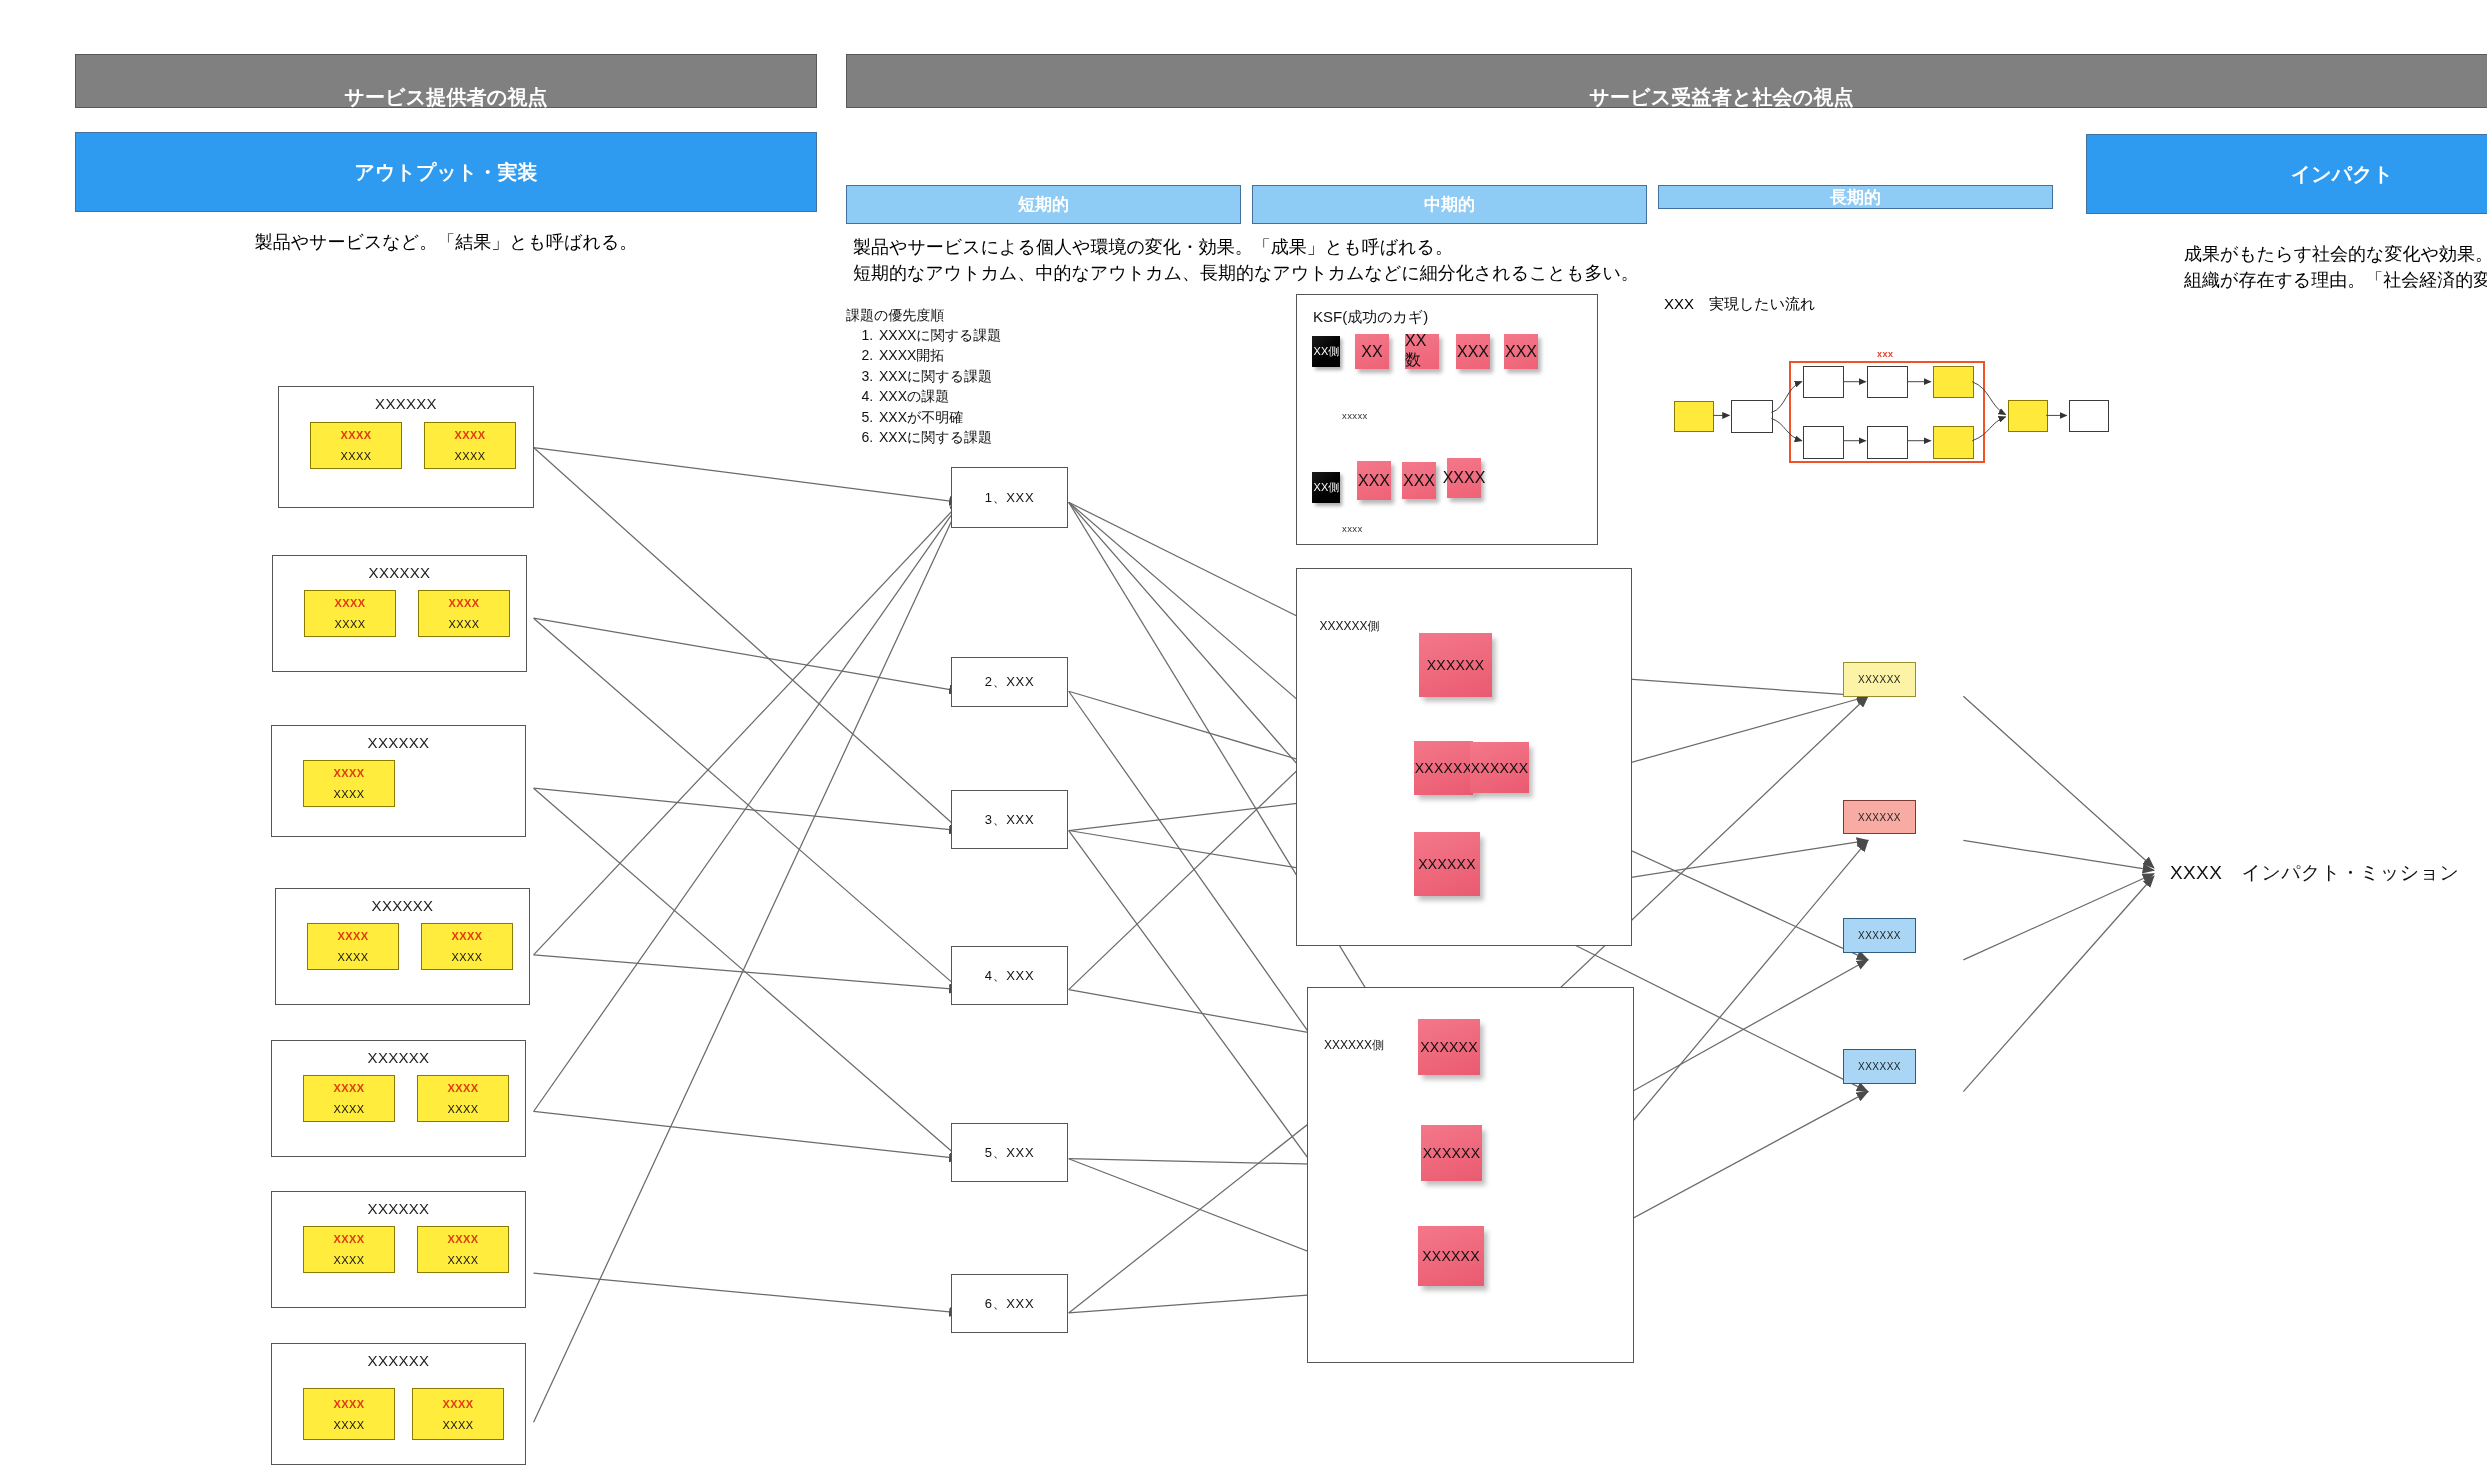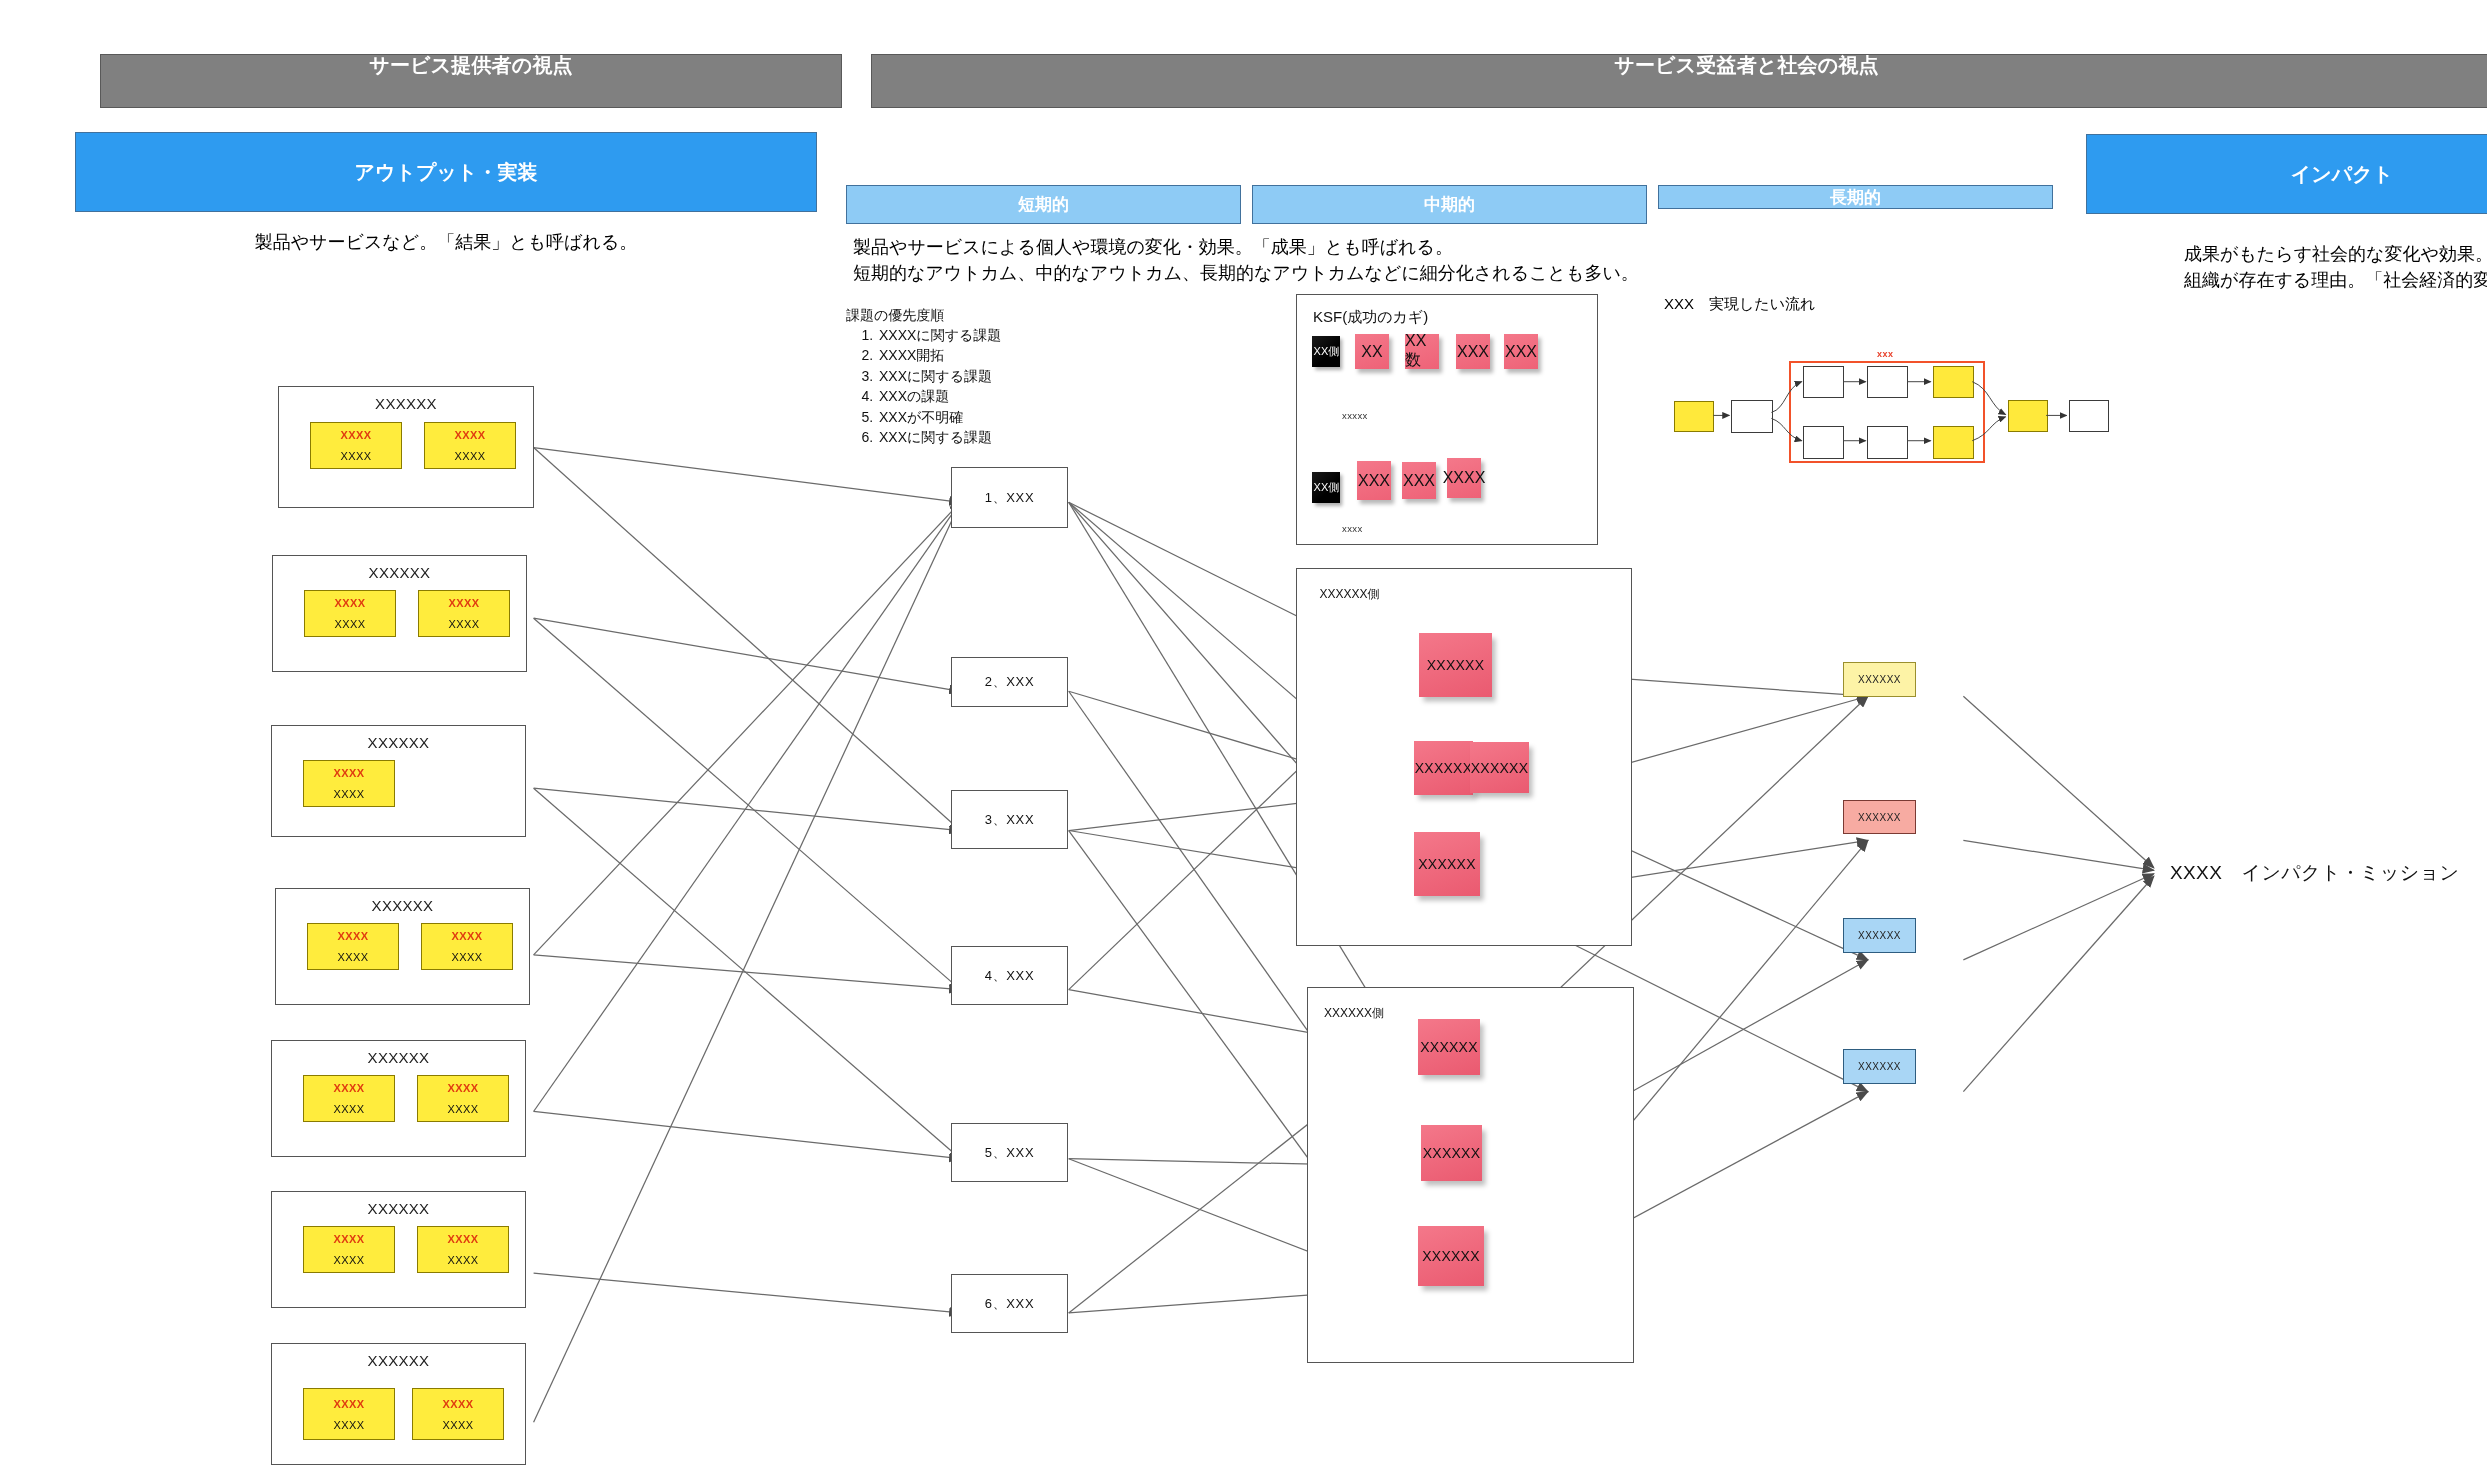--- a/index.html
+++ b/index.html
@@ -3,22 +3,22 @@
 <meta charset="utf-8">
 <style>
   html,body{margin:0;padding:0;background:#ffffff;}
   body{font-family:"Liberation Sans","DejaVu Sans",sans-serif;color:#000;}
   #canvas{position:relative;width:2674px;height:1480px;background:#fff;overflow:hidden;}
   .abs{position:absolute;box-sizing:border-box;}
 
   
   .band{
     background:#808080;border:1px solid #595959;color:#fff;
-    display:flex;align-items:flex-start;justify-content:center;
-    font-weight:bold;letter-spacing:.02em;margin-left:25px;
+    display:flex;align-items:flex-end;justify-content:center;
+    font-weight:bold;letter-spacing:.02em;
   }
   .band-label{font-size:20px;line-height:1;}
 
   .bar-blue{
     background:#2e9bf0;border:1px solid #41719c;color:#fff;
     display:flex;align-items:center;justify-content:center;font-weight:bold;
   }
   .bar-blue .lbl{font-size:20px;line-height:1;}
 
   .bar-lightblue{
@@ -69,21 +69,21 @@
   .minitext{position:absolute;font-size:9.5px;color:#333;letter-spacing:.04em;}
 
   
   .sticky{
     position:absolute;
     background-image:linear-gradient(160deg,#f4788a 0%,#ea5a70 100%);
     color:#111;display:flex;align-items:center;justify-content:center;
     font-size:14px;letter-spacing:.02em;
     box-shadow:3.5px 4.5px 5px rgba(0,0,0,.26);
   }
-  .panel-label{position:absolute;font-size:12px;color:#111;}
+  .panel-label{position:absolute;font-size:12px;color:#111;margin-top:32px;}
 
   
   .ltbox{
     position:absolute;display:flex;align-items:center;justify-content:center;
     font-size:10px;color:#222;border:1px solid #3a3a3a;letter-spacing:.05em;
   }
   .lt-yellow{background:#fdf3a6;border-color:#9a8f2e;}
   .lt-pink{background:#f7aba2;border-color:#7a3a33;}
   .lt-blue{background:#a9d6f5;border-color:#2e5d80;}
 

